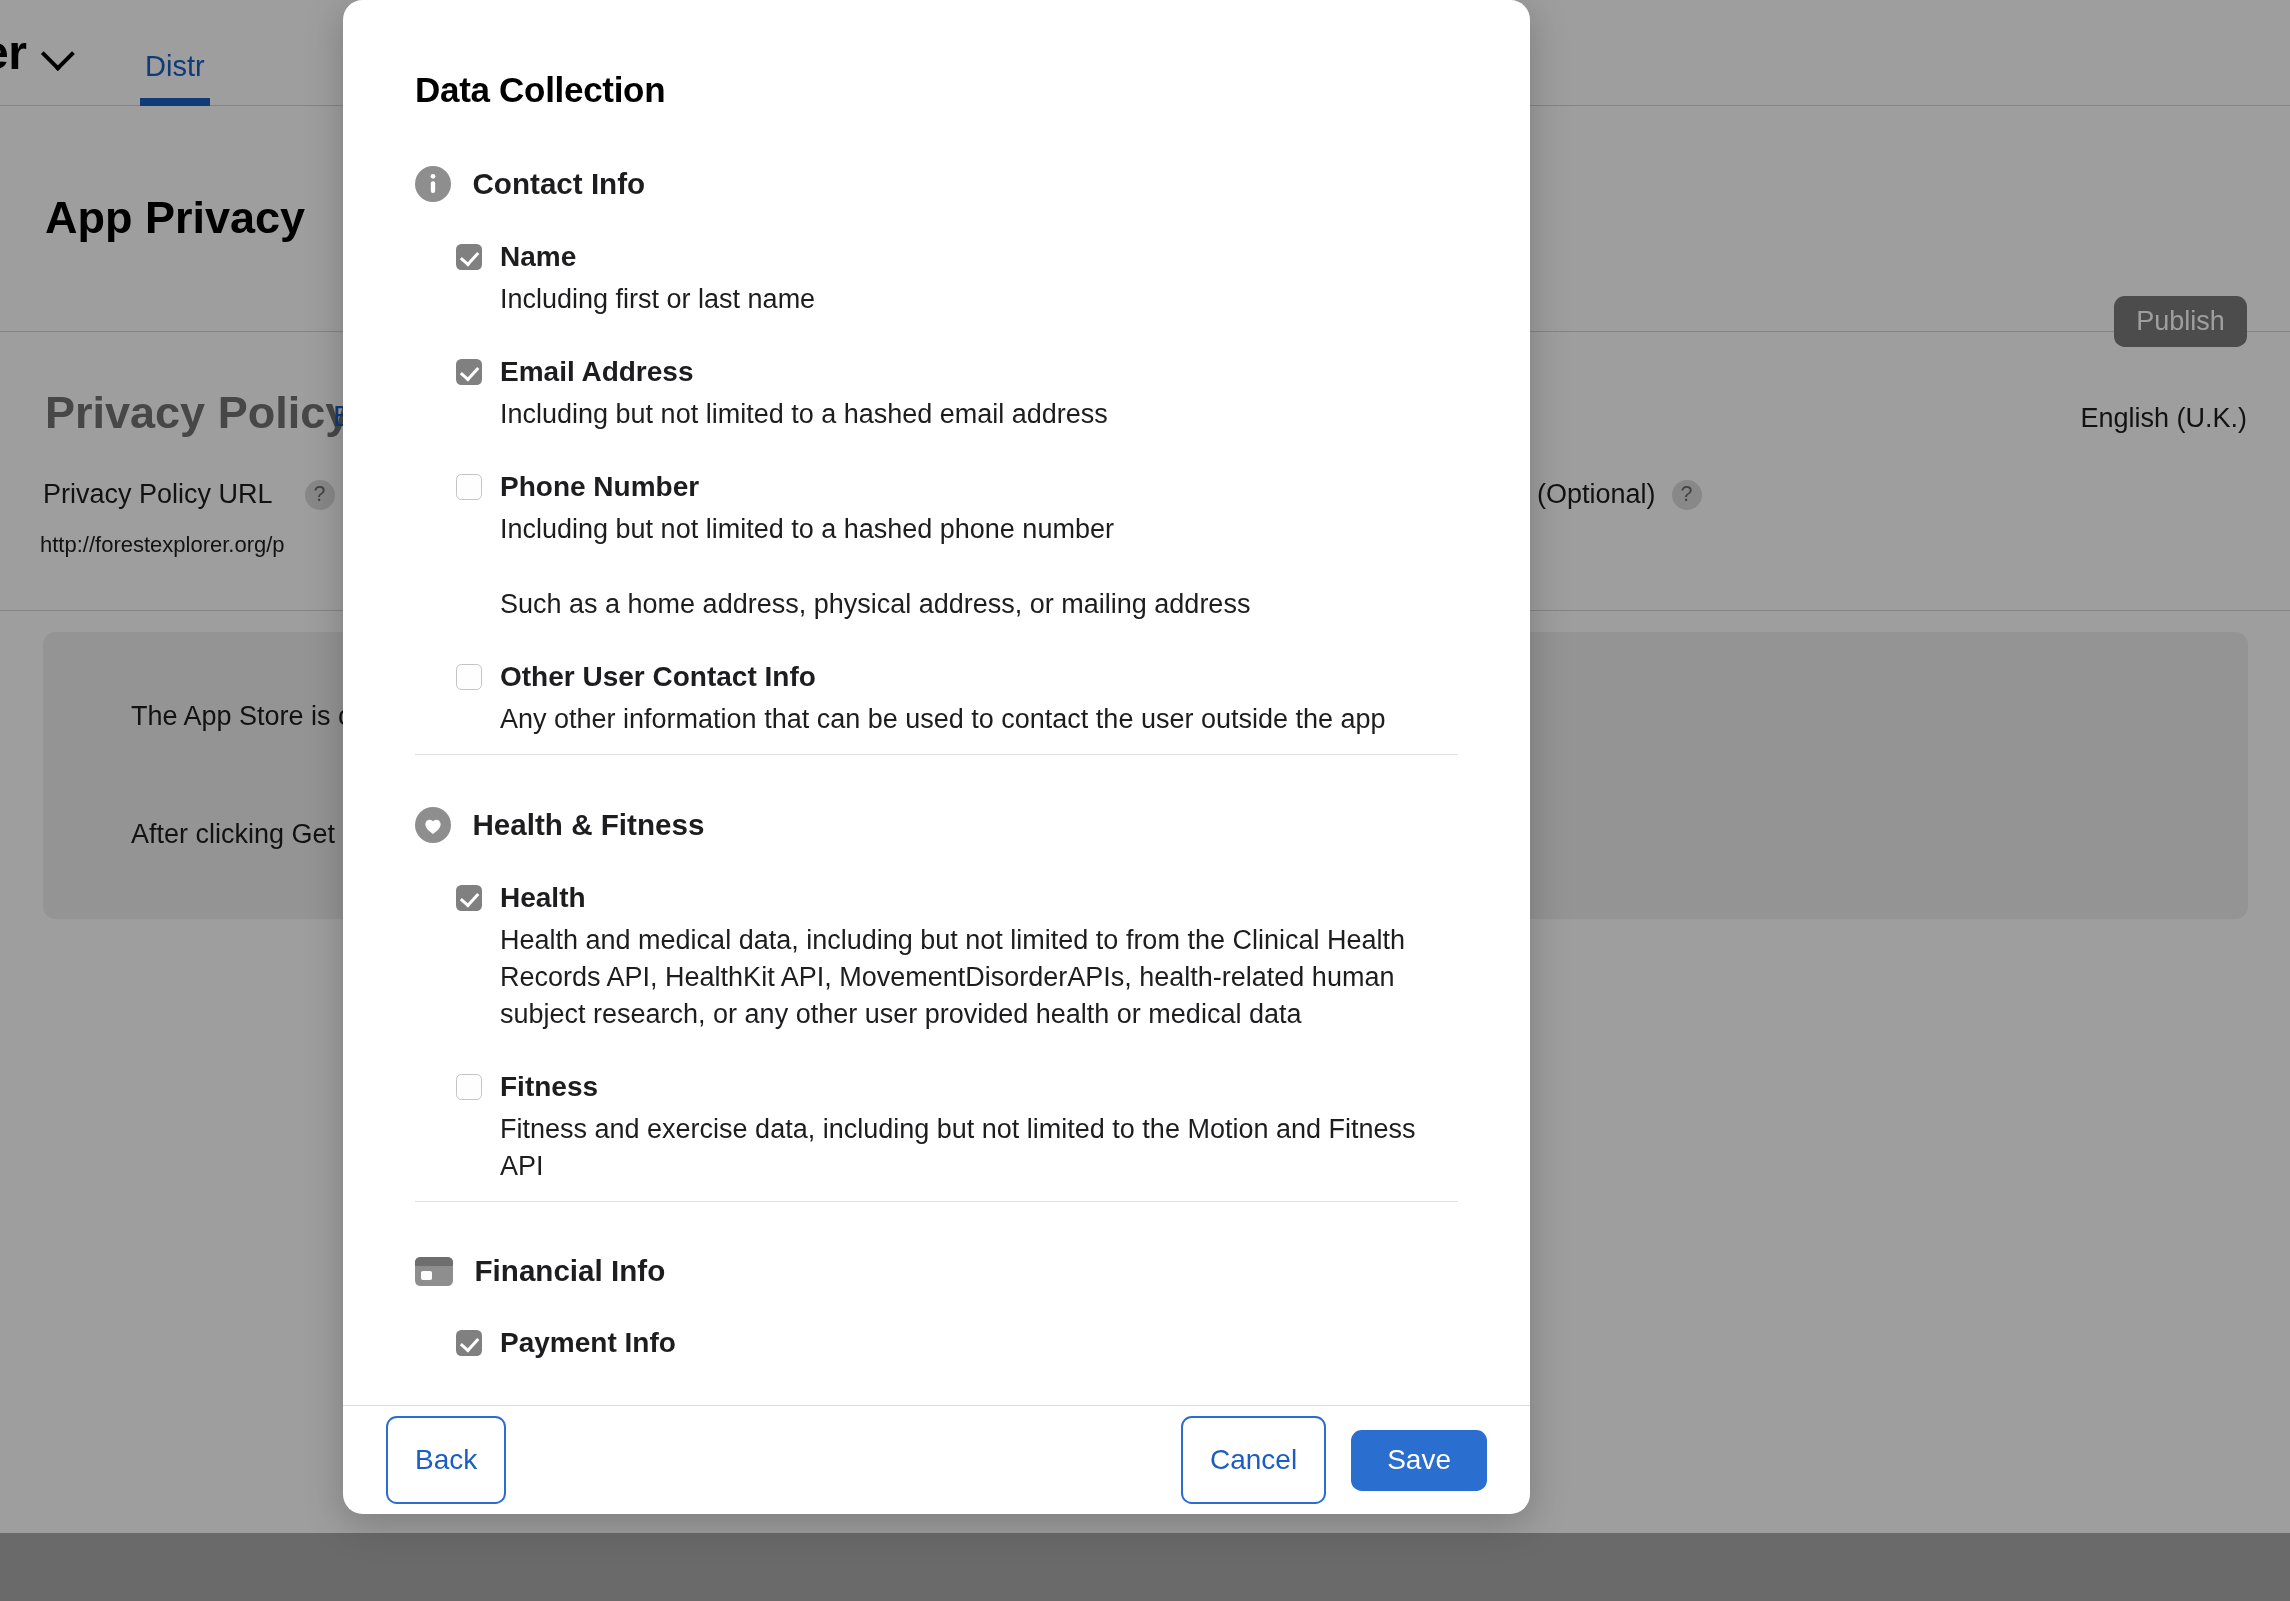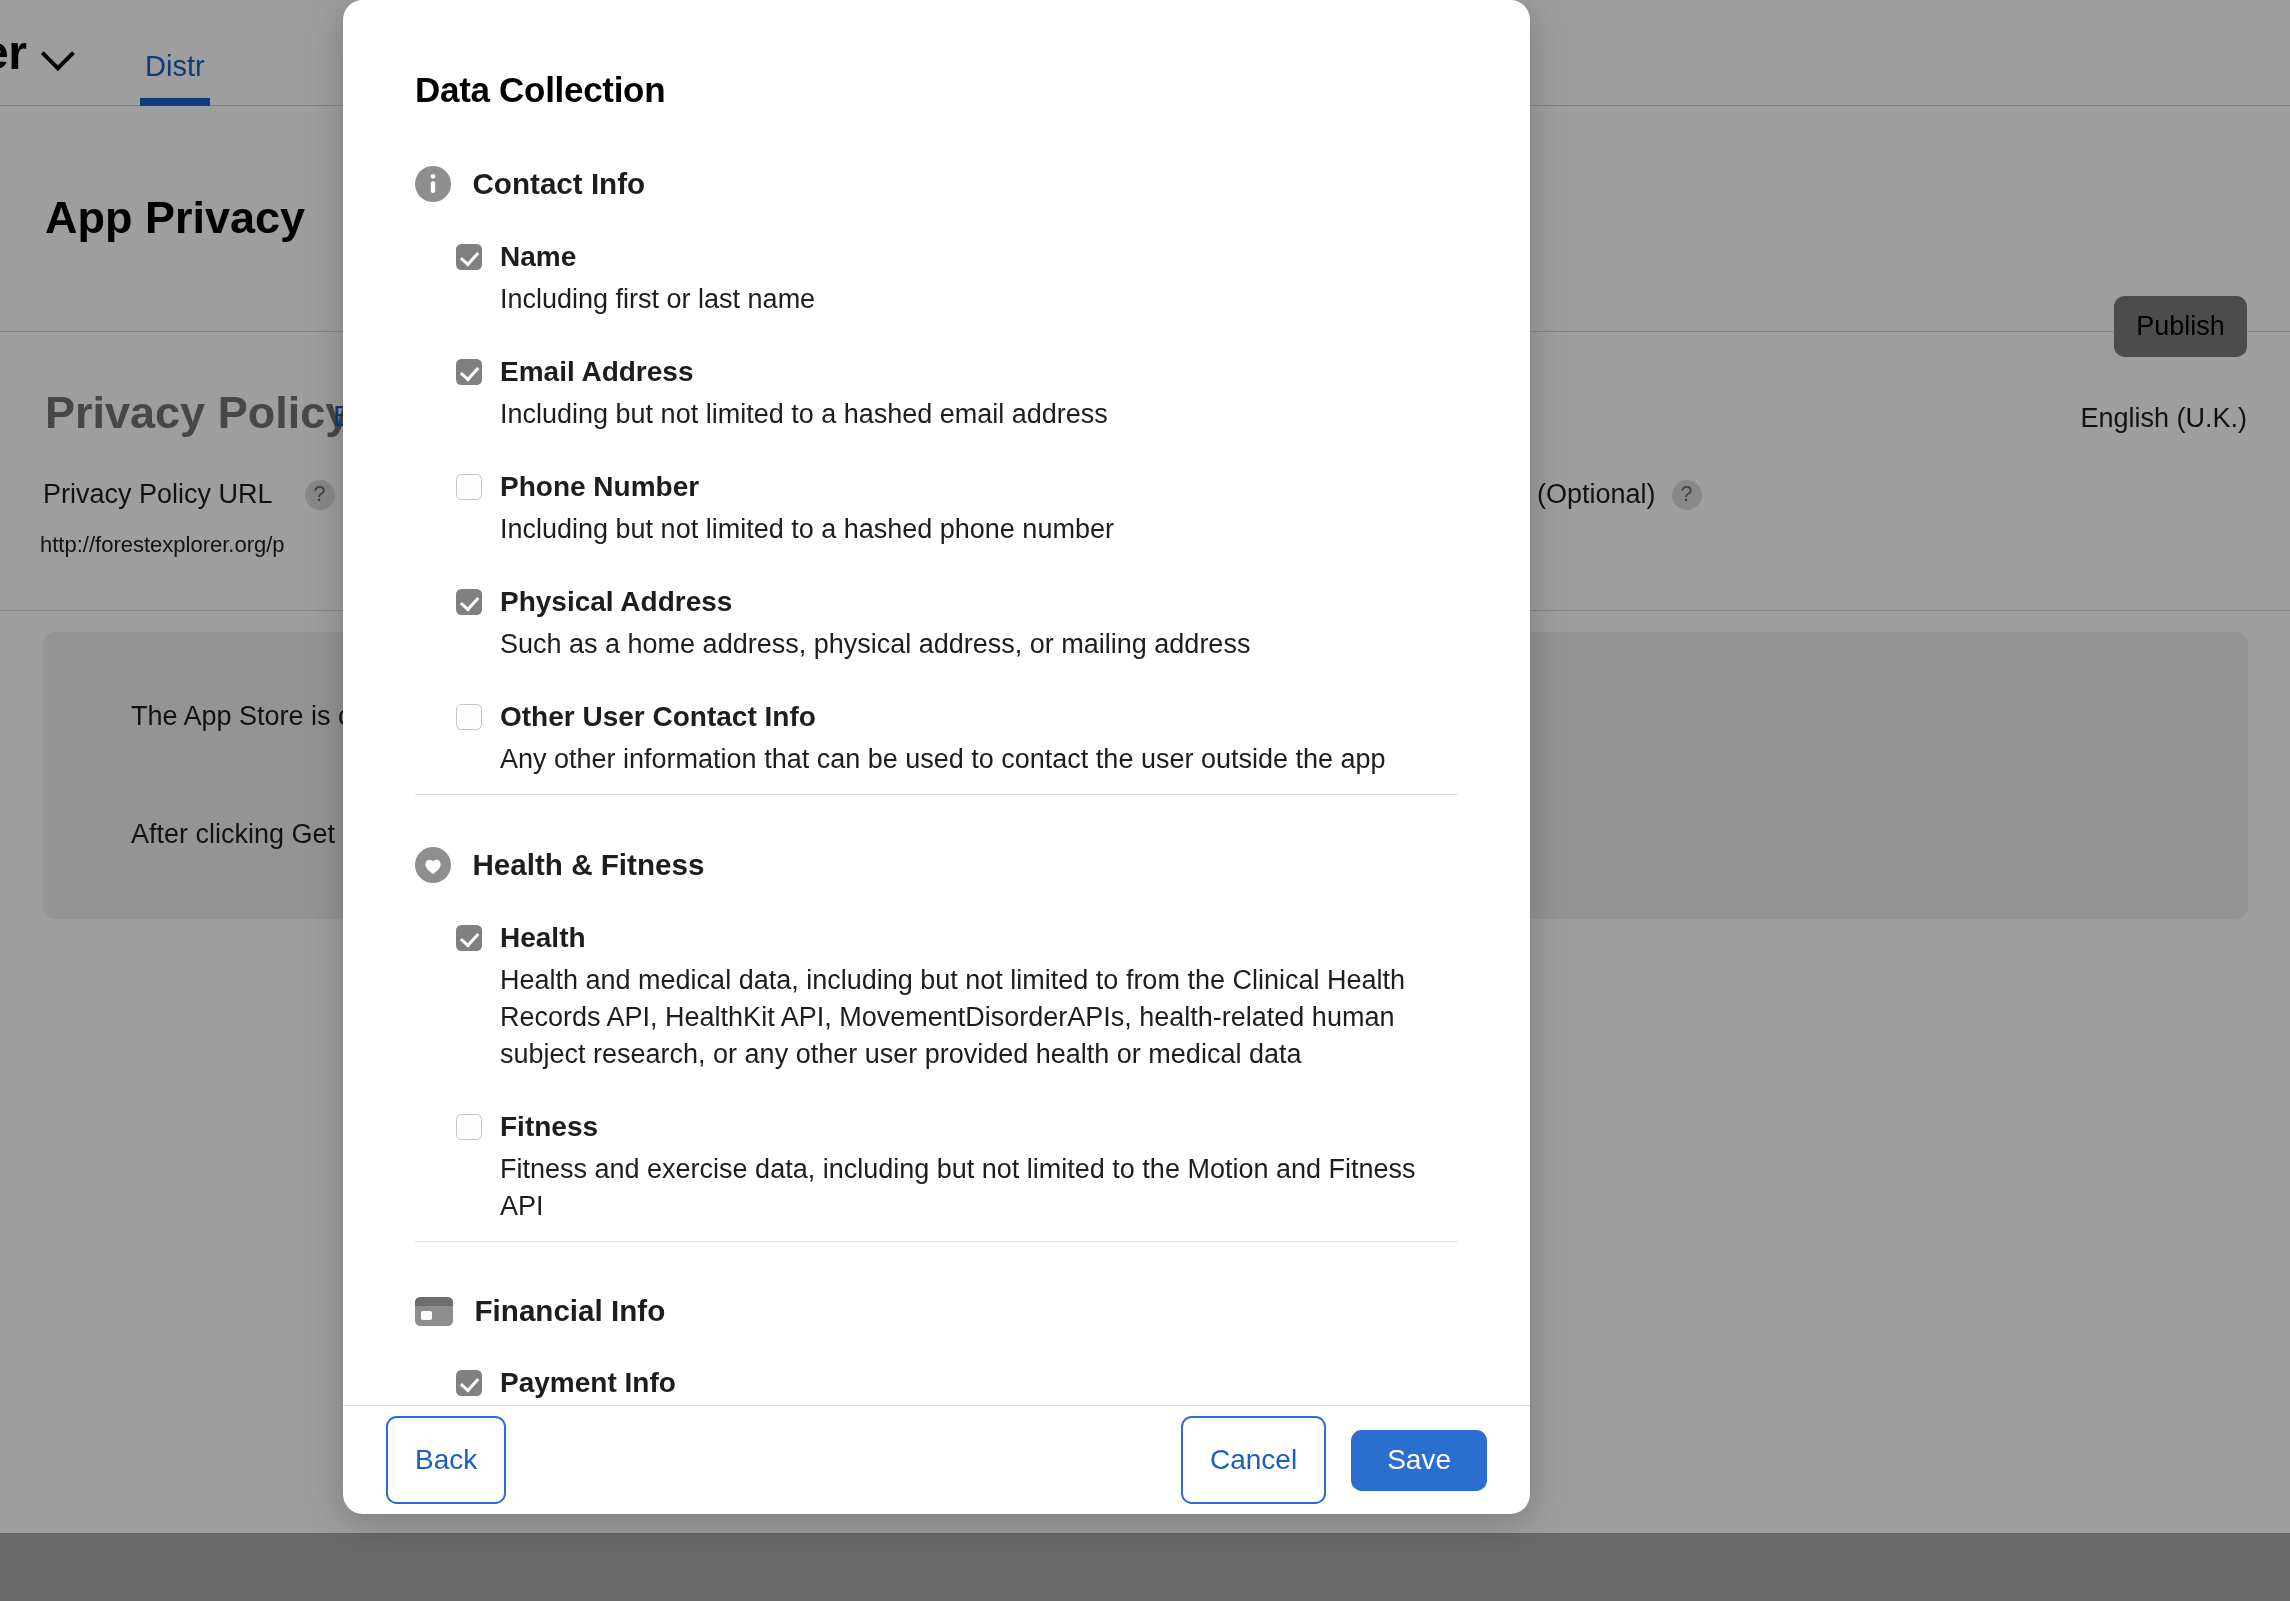--- a/index.html
+++ b/index.html
@@ -85,23 +85,23 @@
   .page-title {
     position: absolute;
     left: 45px; top: 86px;
     font-size: 45px;
     font-weight: 700;
     color: #000;
   }
   .publish-btn {
     position: absolute;
     right: 43px; top: 190px;
-    width: 133px; height: 61px;
+    width: 133px; height: 51px;
     background: #7b7b7b;
-    color: #000000;
+    color: #ffffff;
     border: none;
     border-radius: 10.7px;
     font-size: 27px;
     font-family: "Liberation Sans", sans-serif;
   }
 
   .section-head {
     position: absolute;
     top: 333px; left: 0; right: 0;
     height: 278px;
@@ -419,24 +419,20 @@
             <div class="opt-desc">Including but not limited to a hashed email address</div>
           </div>
           <div class="opt">
             <div class="opt-row">
               <span class="cb off"></span>
               <span class="opt-label">Phone Number</span>
             </div>
             <div class="opt-desc">Including but not limited to a hashed phone number</div>
           </div>
           <div class="opt">
-            <div class="opt-row">
-              <span class="cb on"></span>
-              <span class="opt-label">Physical Address</span>
-            </div>
             <div class="opt-desc">Such as a home address, physical address, or mailing address</div>
           </div>
           <div class="opt">
             <div class="opt-row">
               <span class="cb off"></span>
               <span class="opt-label">Other User Contact Info</span>
             </div>
             <div class="opt-desc">Any other information that can be used to contact the user outside the app</div>
           </div>
         </div>

